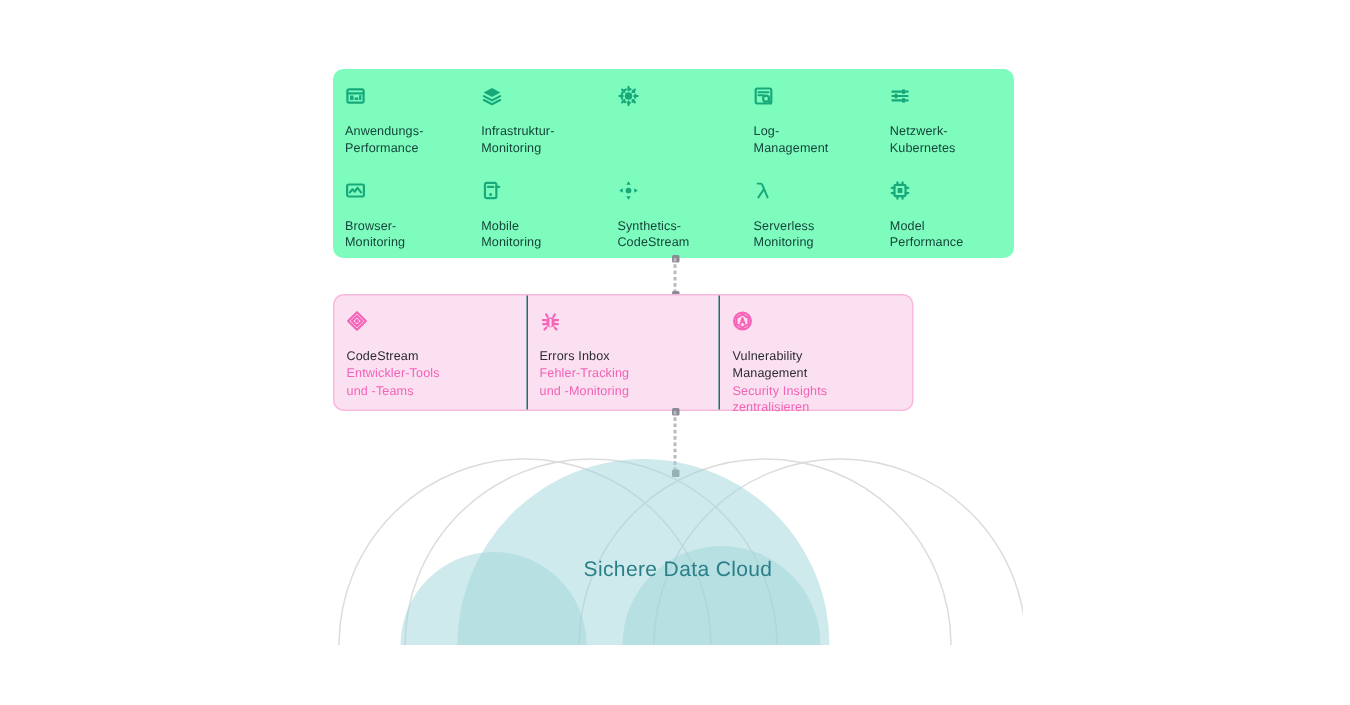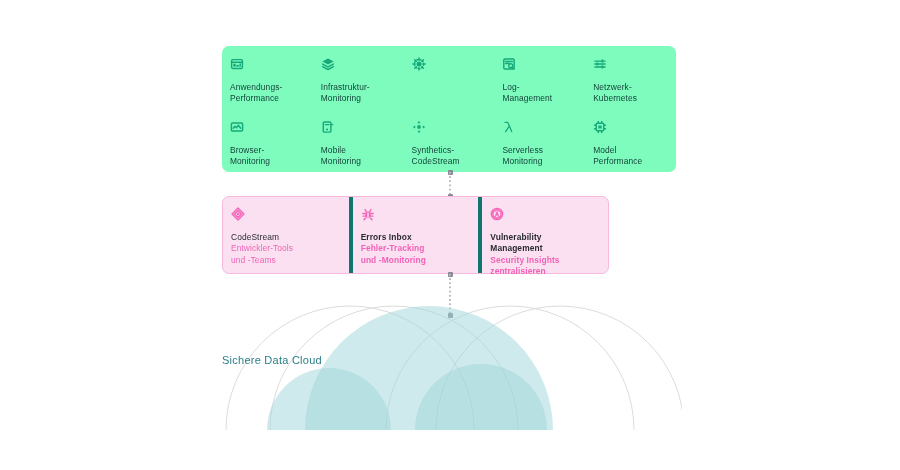--- a/index.html
+++ b/index.html
@@ -18,21 +18,21 @@
     background:#7efcbe;
   }
   .panel-pink{
     left:222px;top:196px;width:387px;height:78px;
     background:#fae0f0;border:1px solid #f9b9de;
   }
 
   
   .grid{position:absolute;inset:0;display:flex;}
   .col{flex:1 1 0;position:relative;box-sizing:border-box;padding:10px 8px 0 8px;}
-  .panel-pink .col + .col{border-left:4px solid #0f766e;font-weight:bold;}
+  .panel-pink .col + .col{border-left:1px solid #0f766e;}
 
   
   .green-rows{position:absolute;inset:0;display:flex;flex-direction:column;}
   .green-row{flex:1 1 0;display:flex;}
   .green-row .col{padding-top:11px;}
 
   
   .icon{display:block;width:14px;height:14px;margin-bottom:11px;}
   .icon svg{display:block;width:14px;height:14px;}
   .g-ic{stroke:#16a97a;fill:none;stroke-width:1.45;stroke-linecap:round;stroke-linejoin:round;}
@@ -65,22 +65,22 @@
   .conn .cap.top{top:-2px;}
   .conn .cap.bot{bottom:-2px;}
   .conn-1{top:172px;height:25px;}
   .conn-2{top:274px;height:42px;}
 
   
   .dome{position:absolute;left:222px;top:286px;width:460px;height:144px;overflow:hidden;}
   .dome svg{display:block;width:460px;height:144px;}
 
   .cloud-label{
-    position:absolute;left:222px;top:354px;width:460px;
-    font-size:11px;letter-spacing:.25px;color:#2a7f88;
+    position:absolute;left:222px;top:371px;width:460px;
+    text-align:center;font-size:14px;letter-spacing:.25px;color:#2a7f88;
   }
 </style>
 </head>
 <body>
 
 <div class="stage">
 
   <div class="panel panel-green">
     <div class="green-rows">
 

